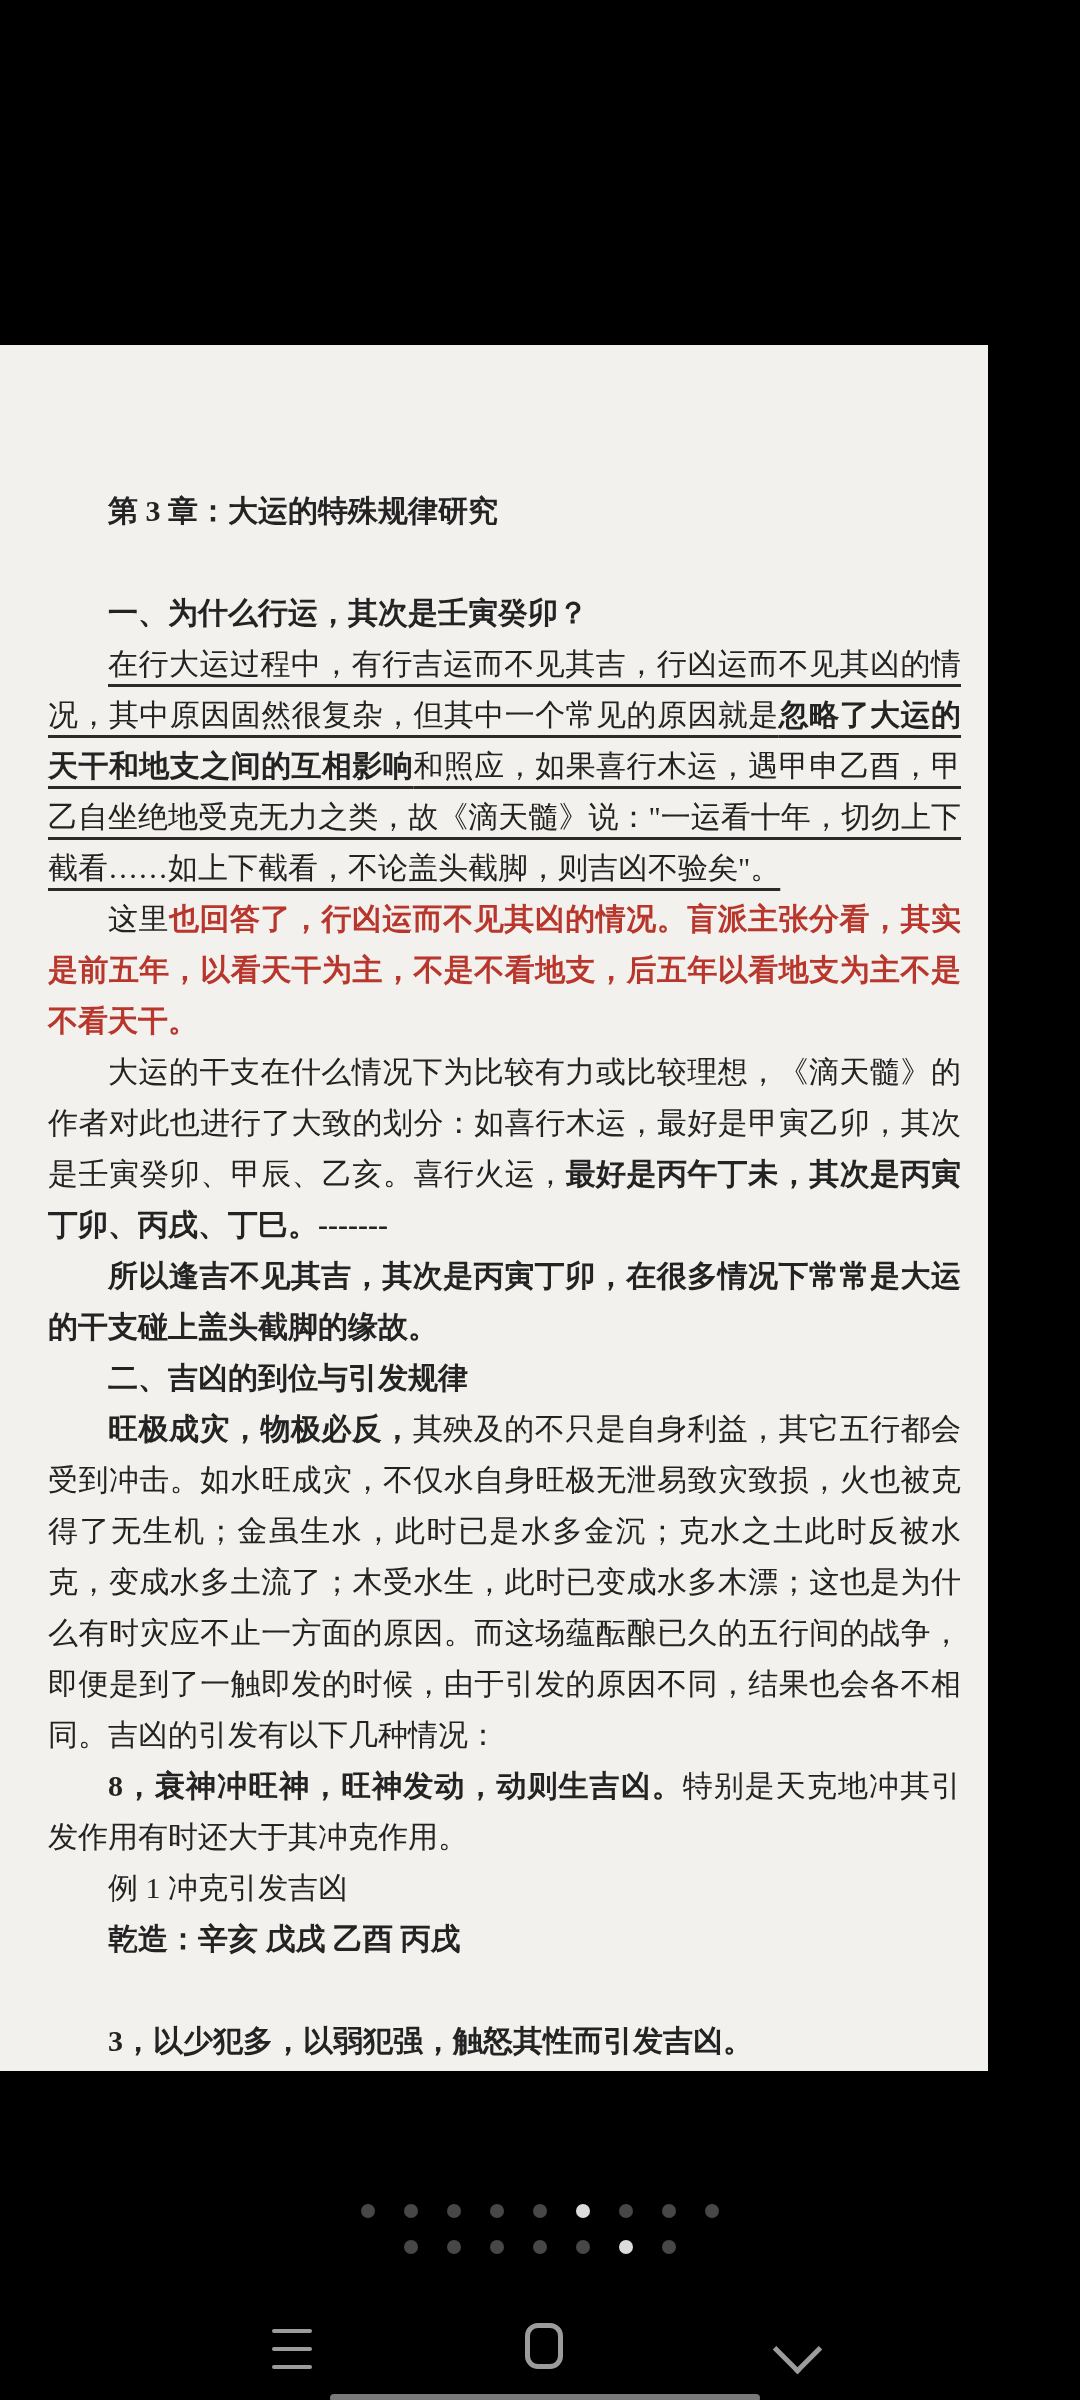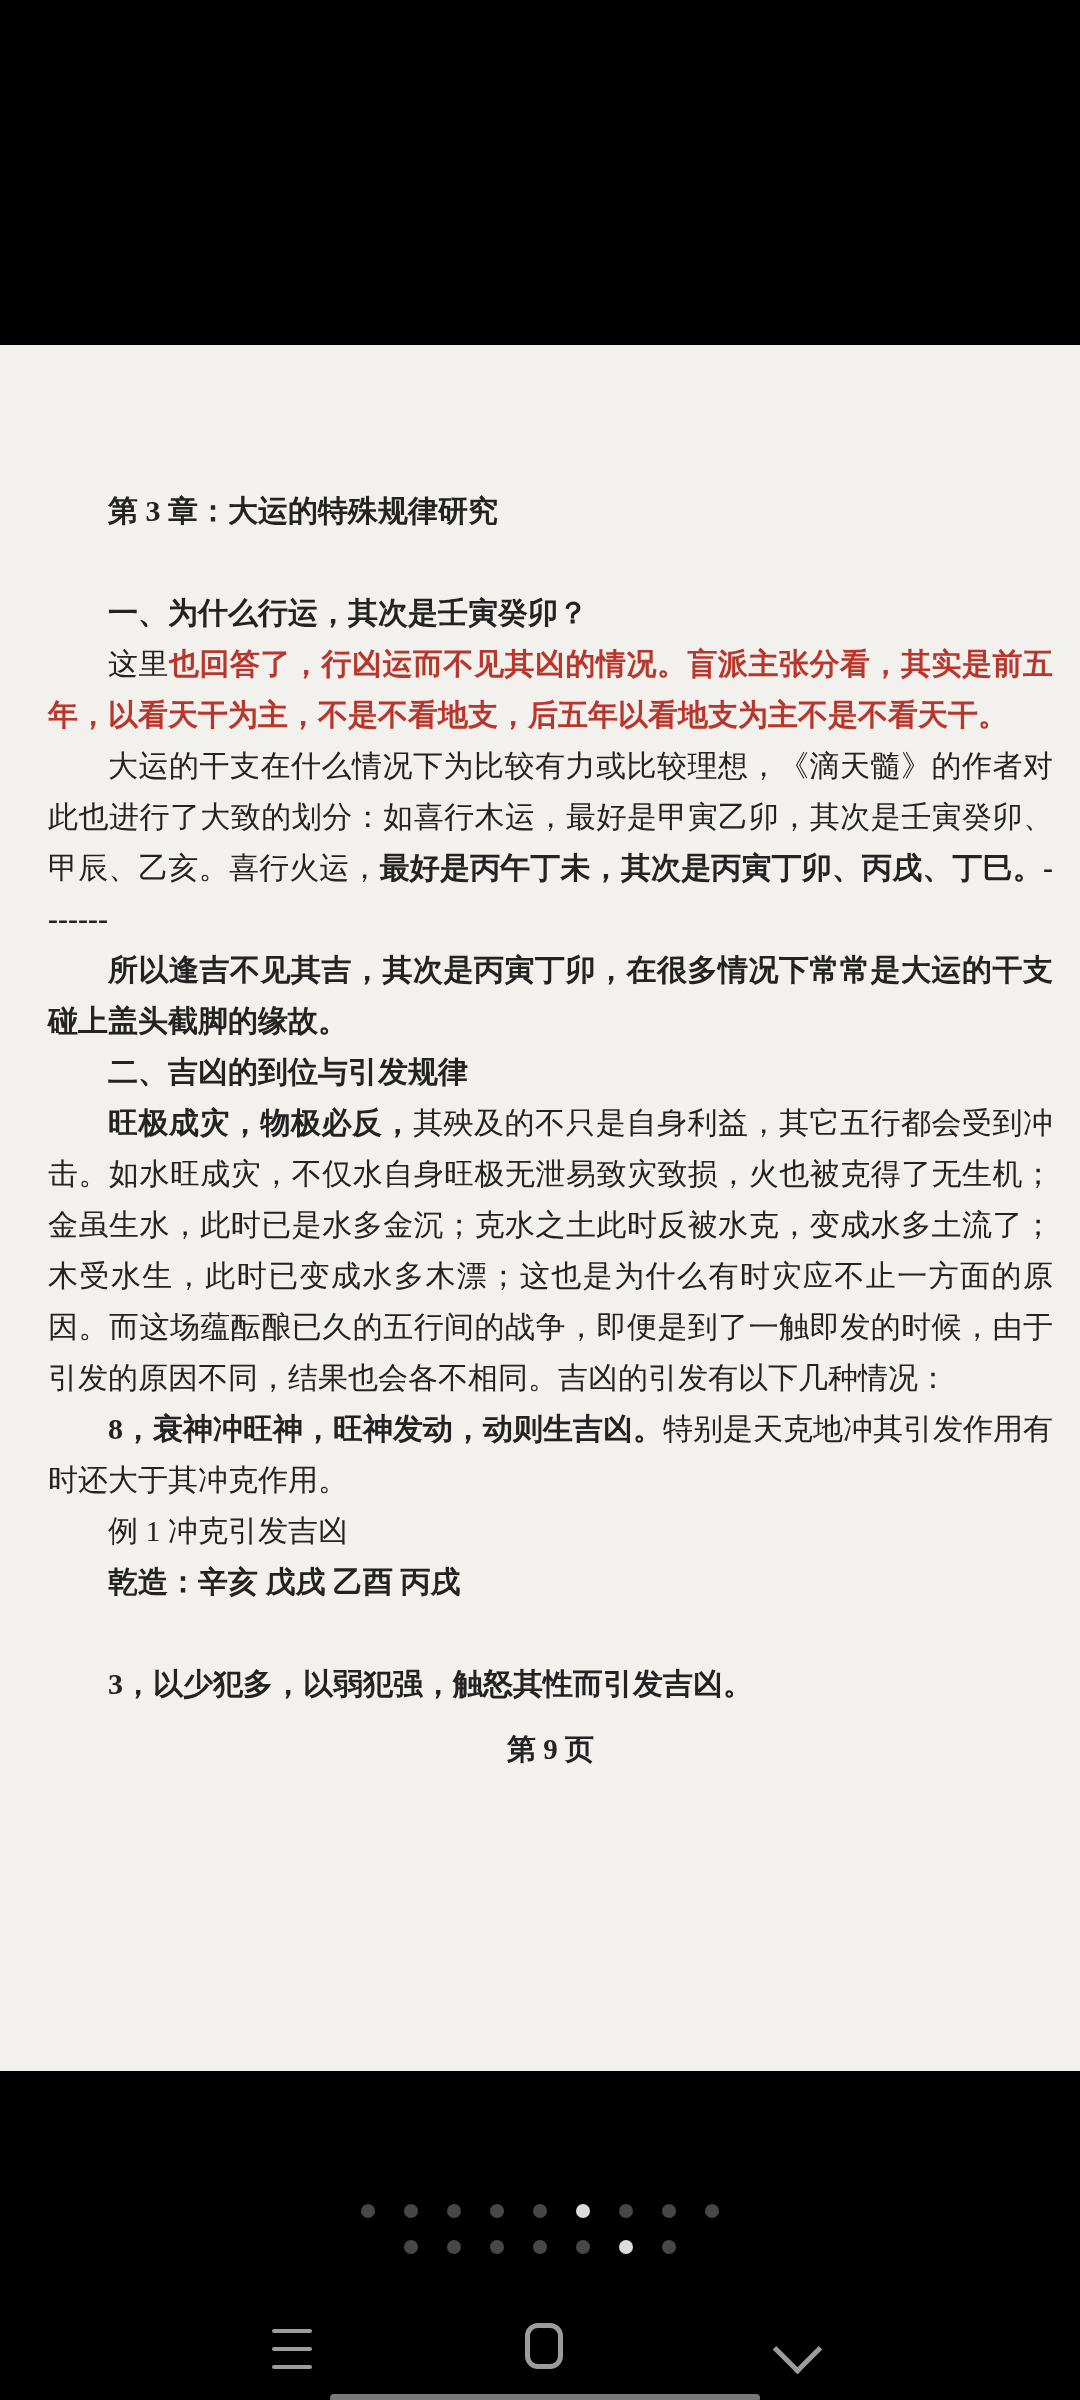--- a/index.html
+++ b/index.html
@@ -4,21 +4,21 @@
 <style>
   html,body{margin:0;padding:0;}
   body{
     width:1080px;height:2400px;position:relative;overflow:hidden;
     background:var(--backdrop,#000);
     font-family:"Liberation Serif","DejaVu Serif",serif;
   }
   
   .status-area{position:absolute;top:0;left:0;width:1080px;height:345px;background:var(--backdrop,#000);}
   
-  .doc{position:absolute;top:345px;left:0;width:1080px;height:1726px;background:var(--page_bg,#f2f1ee);}
+  .doc{position:absolute;top:345px;left:0;width:988px;height:1726px;background:var(--page_bg,#f2f1ee);}
   .doc-inner{
     padding:140px 27px 0 48px;
     font-size:30px;line-height:51px;color:var(--text,#232323);
     text-align:justify;
   }
   .doc-inner p{margin:0;text-indent:60px;}
   .chapter-title{font-weight:bold;text-indent:73px;margin-bottom:51px !important;}
   .heading{font-weight:bold;text-indent:73px;}
   .underlined{
     text-decoration:underline;
@@ -54,20 +54,21 @@
 
 <div class="status-area"></div>
 
 <div class="doc">
   <div class="doc-inner">
 
     <p class="chapter-title">第 3 章：大运的特殊规律研究</p>
 
     <p class="heading">一、为什么行运，其次是壬寅癸卯？</p>
 
+    <p class="underlined"><span>在行大运过程中，有行吉运而不见其吉，行凶运而不见其凶的情况，其中原因固然很复杂，但其中一个常见的原因就是</span><span class="b">忽略了大运的天干和地支之间的互相影响</span><span>和照应，如果喜行木运，遇甲申乙酉，甲乙自坐绝地受克无力之类，故《滴天髓》说："一运看十年，切勿上下截看……如上下截看，不论盖头截脚，则吉凶不验矣"。</span></p>
 
     <p><span>这里</span><span class="red">也回答了，行凶运而不见其凶的情况。盲派主张分看，其实是前五年，以看天干为主，不是不看地支，后五年以看地支为主不是不看天干。</span></p>
 
     <p><span>大运的干支在什么情况下为比较有力或比较理想，《滴天髓》的作者对此也进行了大致的划分：如喜行木运，最好是甲寅乙卯，其次是壬寅癸卯、甲辰、乙亥。喜行火运，</span><span class="b">最好是丙午丁未，其次是丙寅丁卯、丙戌、丁巳。-------</span></p>
 
     <p class="b">所以逢吉不见其吉，其次是丙寅丁卯，在很多情况下常常是大运的干支碰上盖头截脚的缘故。</p>
 
     <p class="heading">二、吉凶的到位与引发规律</p>
 
     <p><span class="b">旺极成灾，物极必反，</span><span>其殃及的不只是自身利益，其它五行都会受到冲击。如水旺成灾，不仅水自身旺极无泄易致灾致损，火也被克得了无生机；金虽生水，此时已是水多金沉；克水之土此时反被水克，变成水多土流了；木受水生，此时已变成水多木漂；这也是为什么有时灾应不止一方面的原因。而这场蕴酝酿已久的五行间的战争，即便是到了一触即发的时候，由于引发的原因不同，结果也会各不相同。吉凶的引发有以下几种情况：</span></p>

